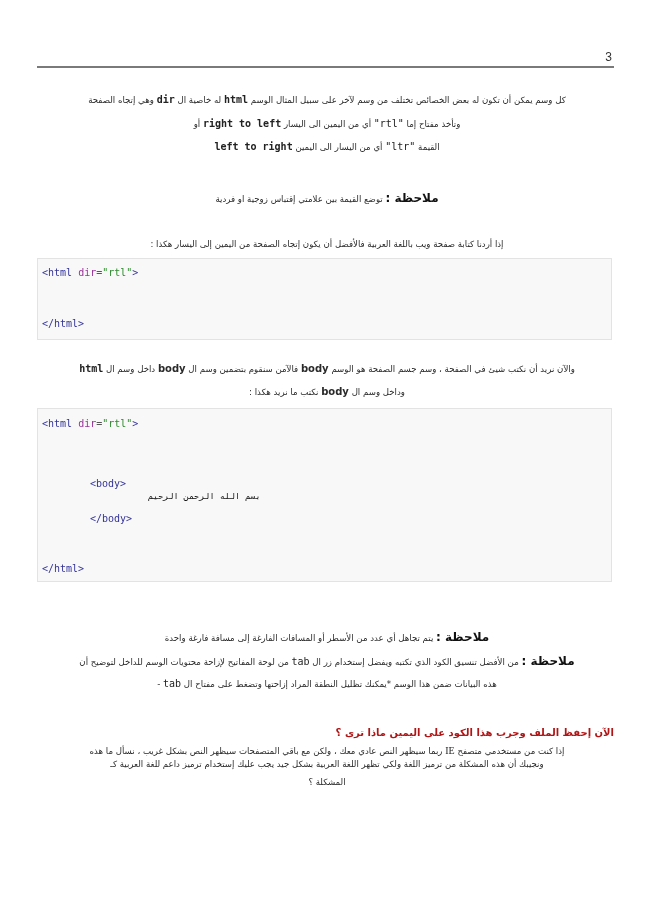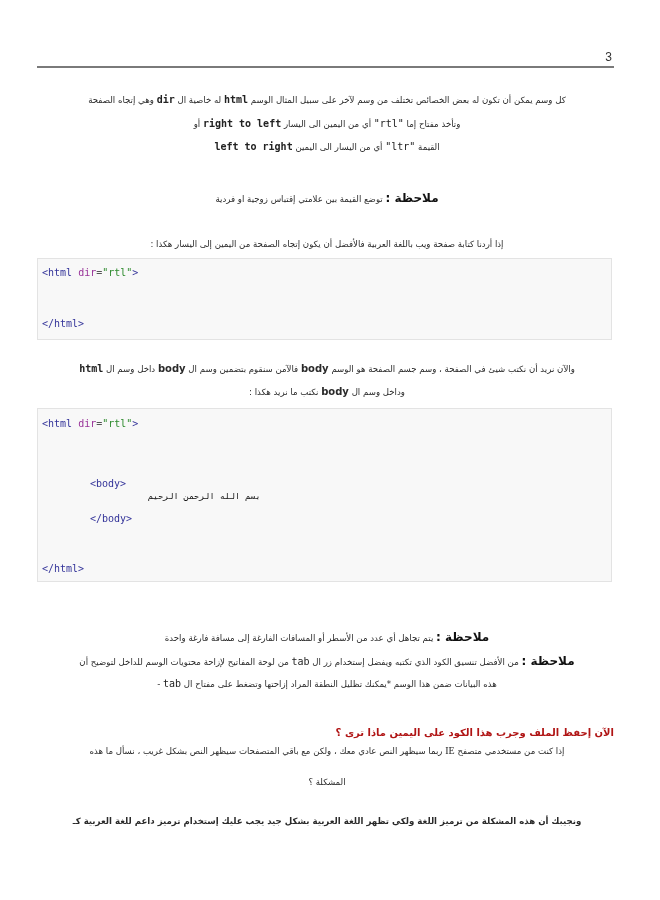--- a/index.html
+++ b/index.html
@@ -114,15 +114,15 @@
 <div class="heading-red" style="top:727px;">الآن إحفظ الملف وجرب هذا الكود على اليمين ماذا ترى ؟</div>
 
 <div class="para" style="top:740px;">
   <span>إذا كنت من مستخدمي متصفح</span>
   <span style="font-family:'Liberation Serif', serif; font-size:10px; direction:ltr; unicode-bidi:embed;">IE</span>
   <span>ربما سيظهر النص عادي معك ، ولكن مع باقي المتصفحات سيظهر النص بشكل غريب ، نسأل ما هذه</span>
 </div>
 <div class="para" style="top:771px;">
   <span>المشكلة ؟</span>
 </div>
-<div class="para" style="top:810px;font-weight:bold;">
+<div class="para" style="top:753px;">
   <span>ونجيبك أن هذه المشكلة من ترميز اللغة ولكي تظهر اللغة العربية بشكل جيد يجب عليك إستخدام ترميز داعم للغة العربية كـ</span>
 </div>
 
 </body></html>

